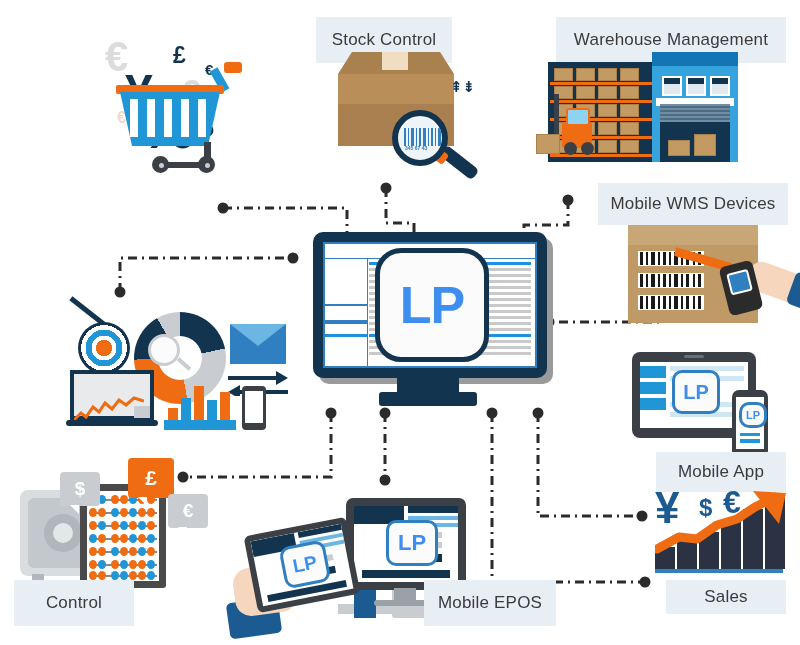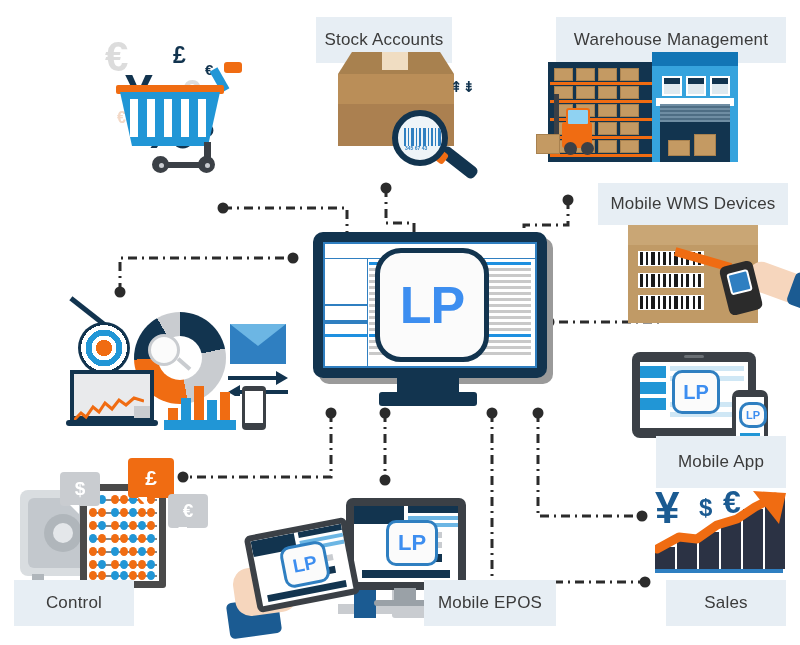--- a/index.html
+++ b/index.html
@@ -277,21 +277,21 @@
           <div class="slot" style="left:61px;"></div>
         <div class="slot" style="left:78px;"></div>
       </div>
       <div class="cart-leg"></div>
       <div class="cart-axle"></div>
       <div class="wheel" style="left:32px;top:126px;"></div>
       <div class="wheel" style="left:78px;top:126px;"></div>
     </div>
   </div>
 
-  <div class="chip" style="left:316px;top:17px;width:136px;height:46px;font-size:17px;">Stock Accounts</div>
+  <div class="chip" style="left:316px;top:17px;width:136px;height:46px;font-size:17px;">Stock Control</div>
   <div class="art" style="left:338px;top:52px;width:150px;height:120px;">
     <div class="box-top"></div>
     <div class="box-tape"></div>
     <div class="box-mid"></div>
     <div class="box-bot"></div>
     <div class="box-frag">⇞⇟</div>
     <div class="mag-hand"></div>
     <div class="mag-nut"></div>
     <div class="mag-ring">
       <div class="barcode">
@@ -584,33 +584,33 @@
       <div class="miniLP" style="left:40px;top:18px;width:42px;height:38px;font-size:20px;">LP</div>
     </div>
     <div class="ma-ph">
       <div class="s">
         <div style="position:absolute;left:4px;bottom:6px;width:20px;height:4px;background:#2196d6;"></div>
         <div style="position:absolute;left:4px;bottom:13px;width:20px;height:3px;background:#2196d6;"></div>
       </div>
       <div class="miniLP" style="left:7px;top:12px;width:22px;height:20px;font-size:11px;">LP</div>
     </div>
   </div>
-  <div class="chip" style="left:656px;top:436px;width:130px;height:52px;font-size:17px;">Mobile App</div>
+  <div class="chip" style="left:656px;top:452px;width:130px;height:40px;font-size:17px;">Mobile App</div>
 
   <div class="art" style="left:655px;top:484px;width:135px;height:95px;">
     <span class="cur" style="left:0px;top:2px;font-size:44px;color:#1b5b92;">¥</span>
     <span class="cur" style="left:44px;top:12px;font-size:24px;color:#1b5b92;">$</span>
     <span class="cur" style="left:68px;top:2px;font-size:32px;color:#1b5b92;">€</span>
     <div class="sa-bar" style="left:0px;width:20px;height:22px;"></div>
     <div class="sa-bar" style="left:22px;width:20px;height:30px;"></div>
     <div class="sa-bar" style="left:44px;width:20px;height:37px;"></div>
     <div class="sa-bar" style="left:66px;width:20px;height:48px;"></div>
     <div class="sa-bar" style="left:88px;width:20px;height:60px;"></div>
     <div class="sa-bar" style="left:110px;width:20px;height:72px;"></div>
     <svg class="sa-arrow" viewBox="0 0 132 70">
       <polyline points="2,58 24,46 42,48 62,34 82,28 100,16 120,6" fill="none" stroke="#f06c12" stroke-width="9" stroke-linejoin="round" stroke-linecap="round"></polyline>
       <path d="M98,0 L131,2 L124,33 Z" fill="#f06c12"></path>
     </svg>
     <div class="sa-axis"></div>
   </div>
-  <div class="chip" style="left:666px;top:580px;width:120px;height:46px;font-size:17px;">Sales</div>
+  <div class="chip" style="left:666px;top:580px;width:120px;height:34px;font-size:17px;">Sales</div>
 
 </div>
 
 </body></html>

